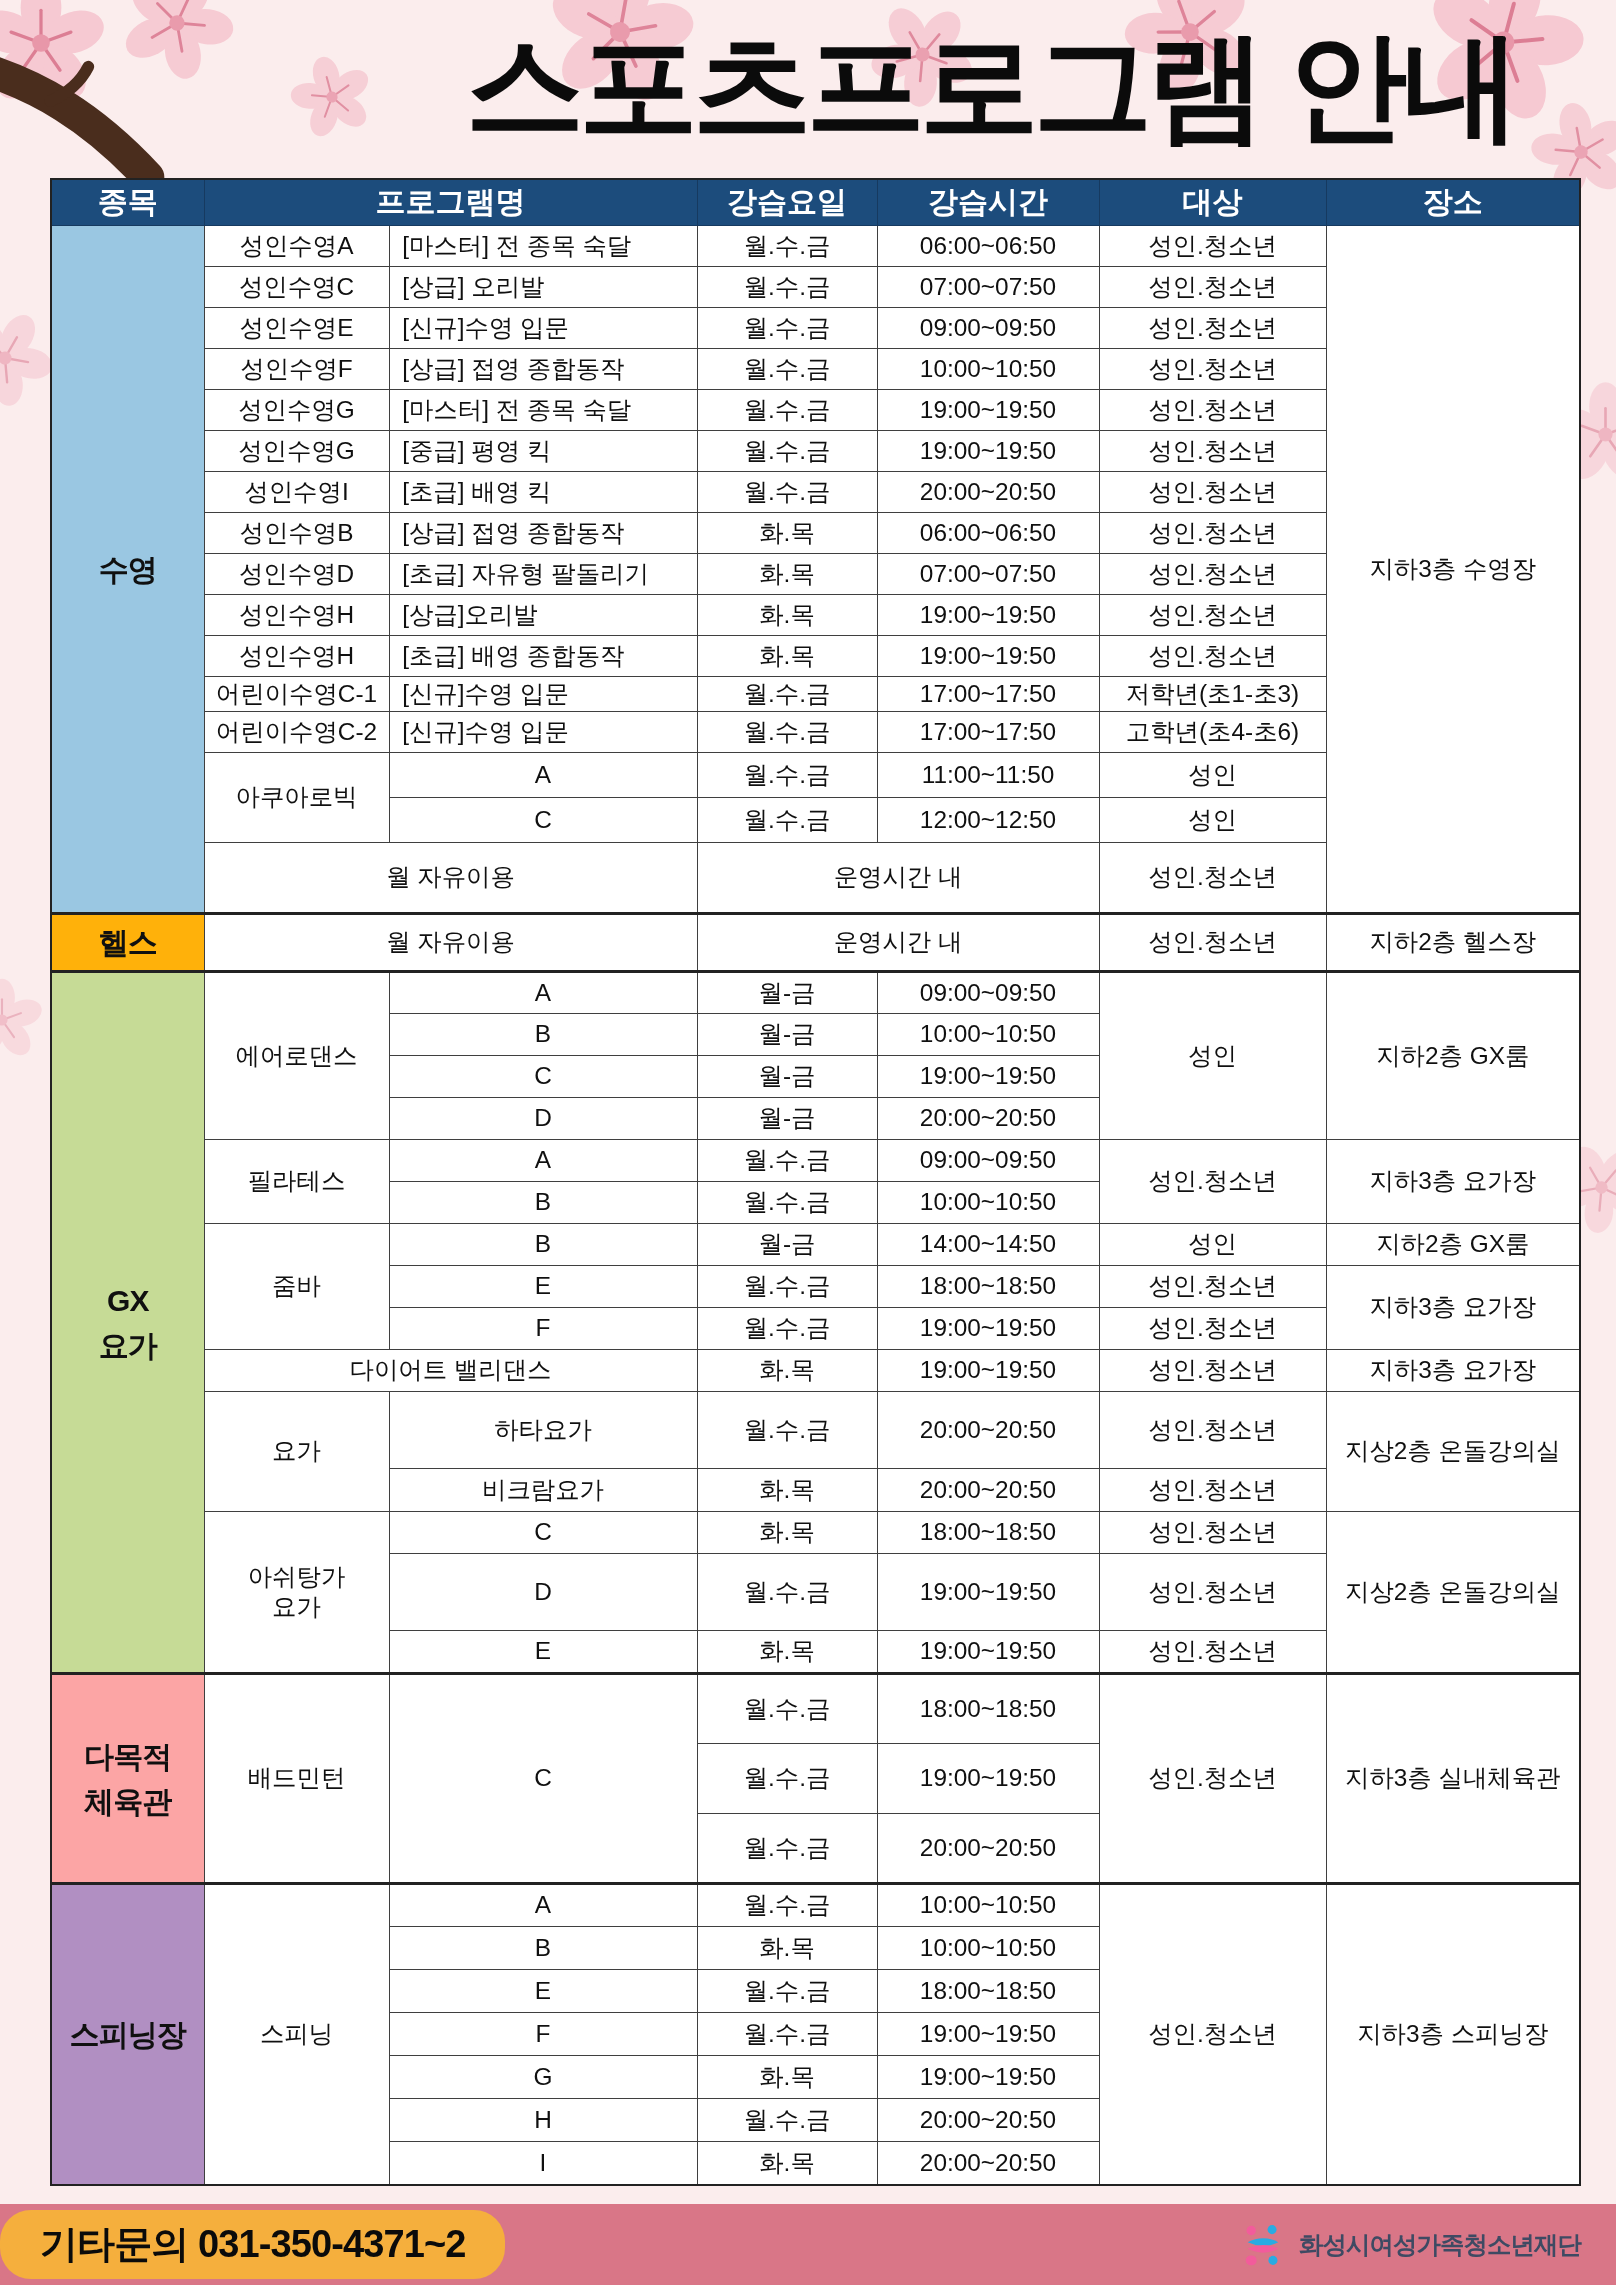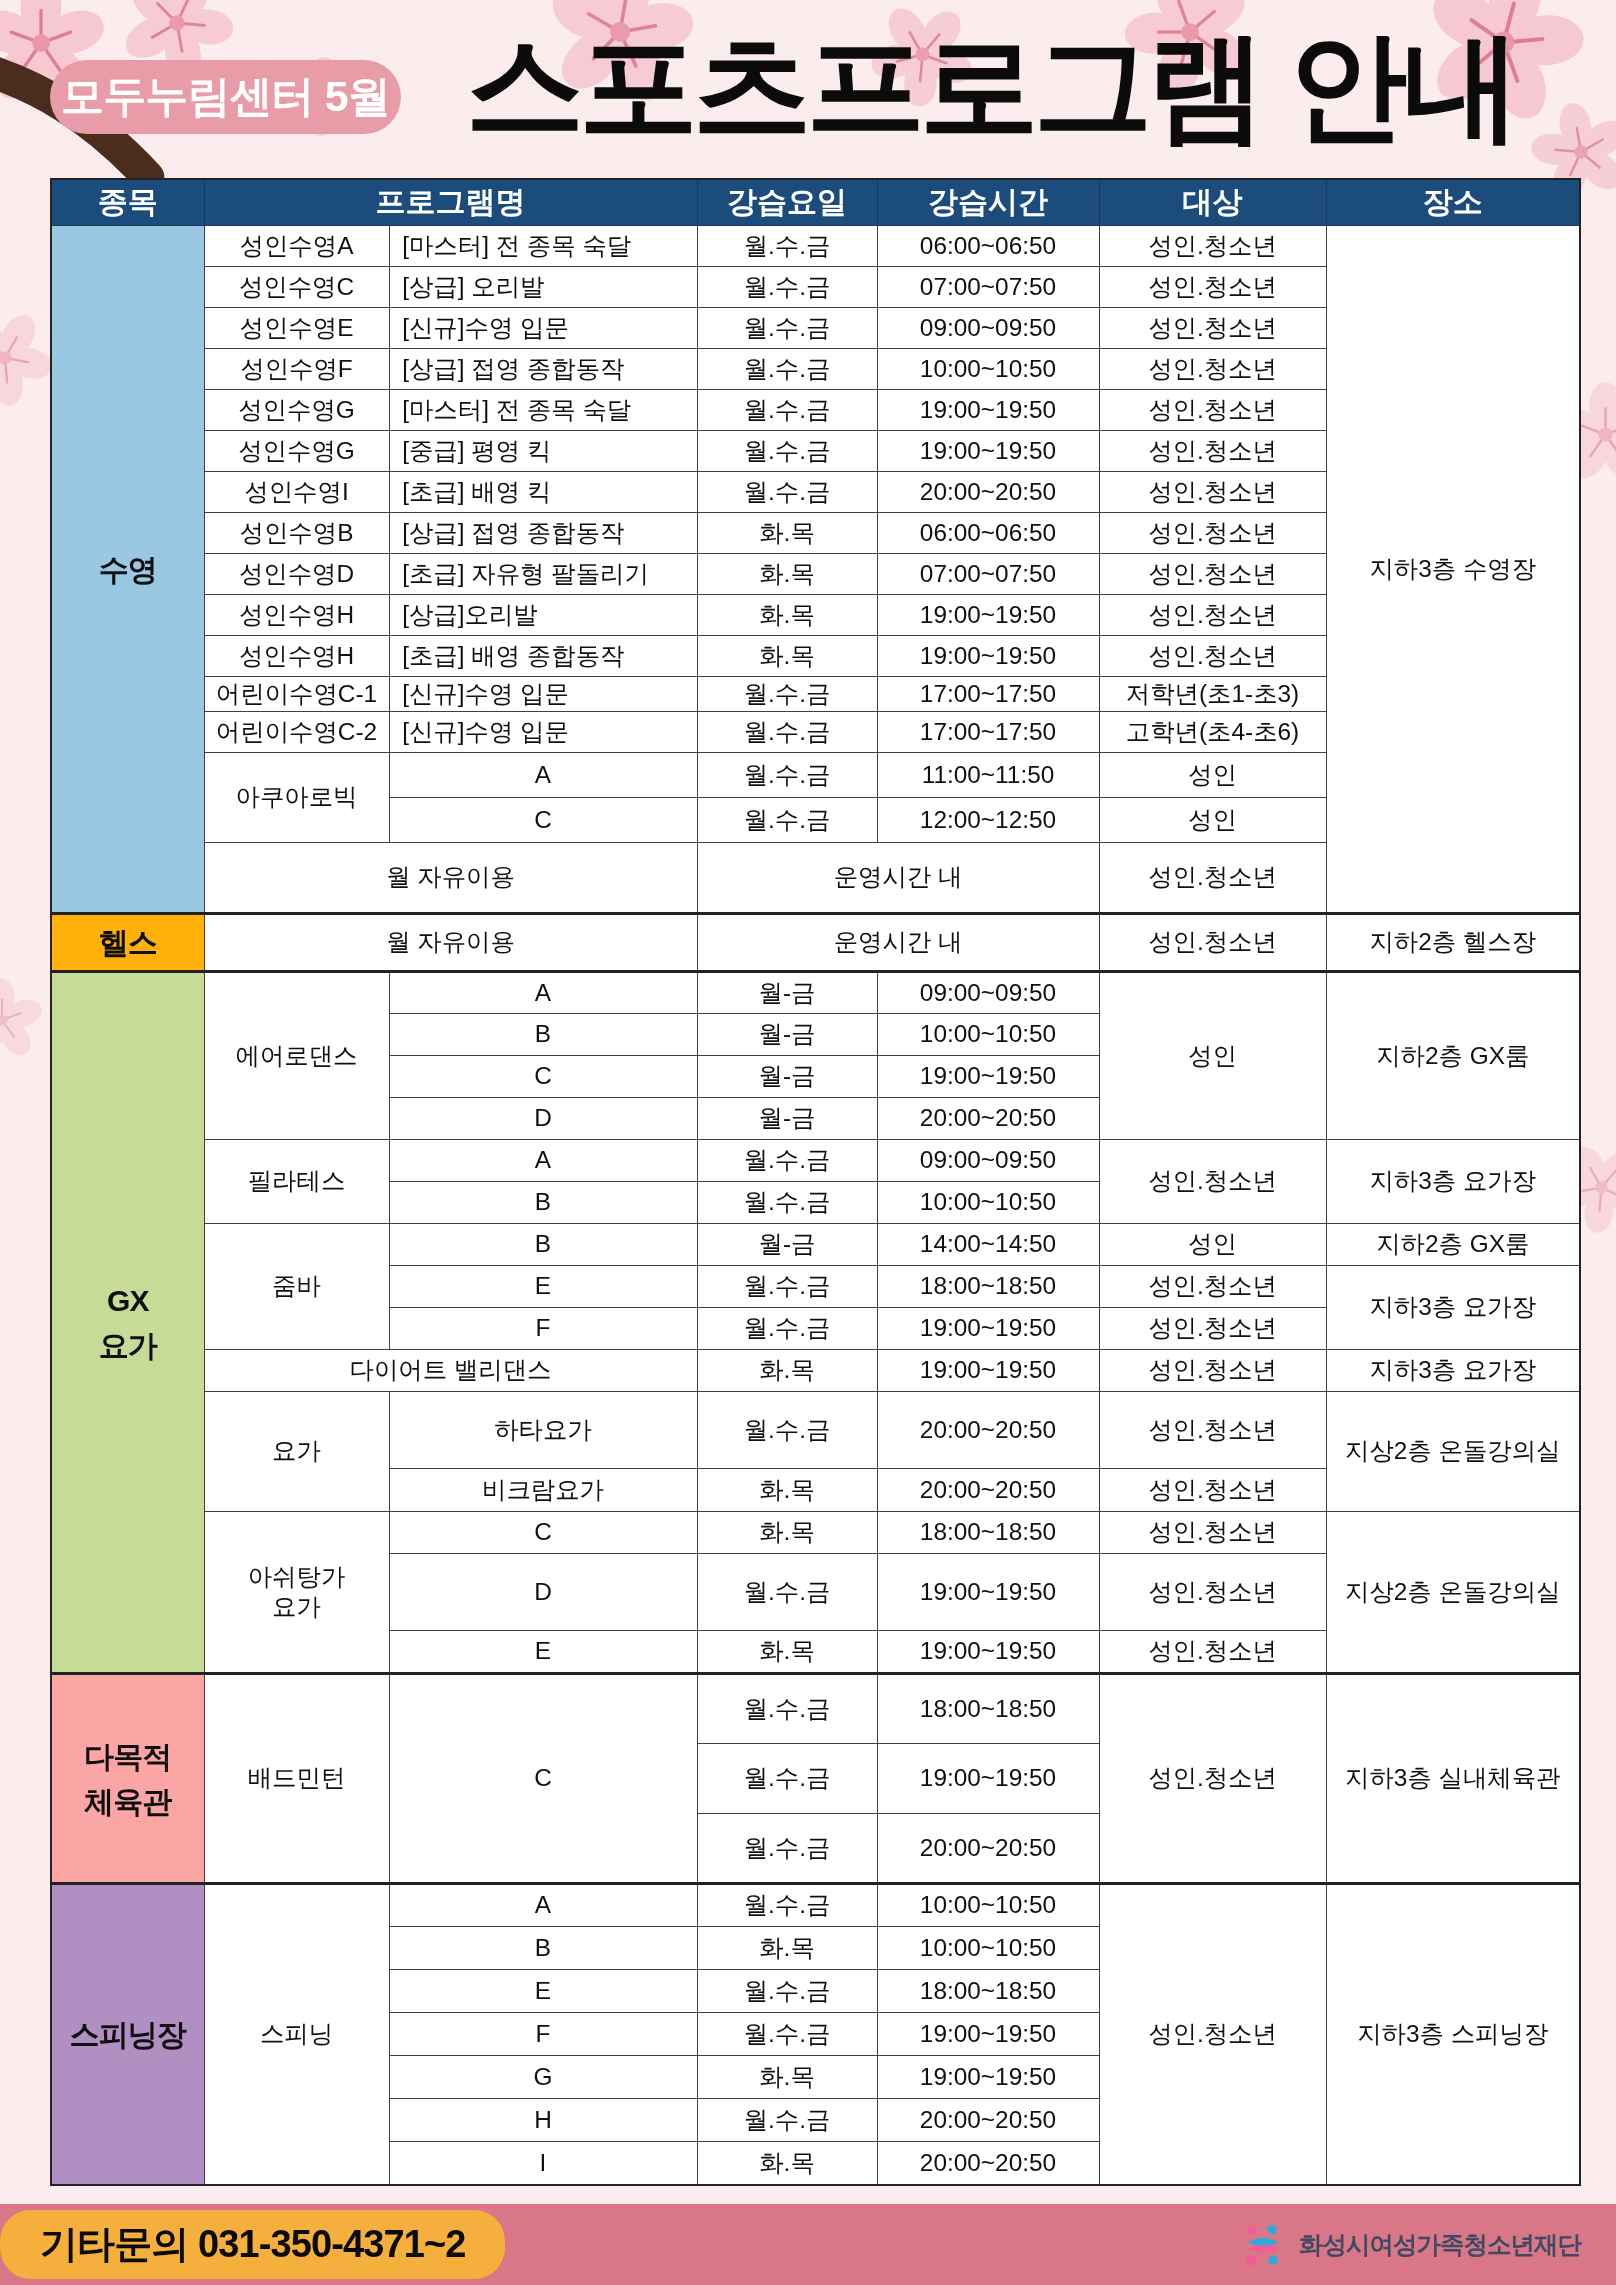--- a/index.html
+++ b/index.html
@@ -103,21 +103,20 @@
     </svg>
   <svg class="flower" viewBox="0 0 100 100" style="left:1554px;top:1140px;width:95px;height:95px;opacity:.55;transform:rotate(-30deg);">
       <use href="#bloom"></use>
     </svg>
 
   <svg class="branch" viewBox="0 0 210 170">
     <path d="M-12 46 C 55 66, 115 100, 178 168" stroke="#4A2D1D" stroke-width="36" fill="none" stroke-linecap="round"></path>
     <path d="M70 84 C 92 74, 104 62, 112 46" stroke="#4A2D1D" stroke-width="13" fill="none" stroke-linecap="round"></path>
   </svg>
 
-  <div class="badge" style="background: rgb(231, 156, 168);">모두누림센터 5월</div>
   <div class="title" style="color:#0B0B0B;">스포츠프로그램 안내</div>
 
   <div class="tbl-wrap">
     <table class="program">
       <colgroup>
           <col style="width: 153px;">
           <col style="width: 185px;">
           <col style="width: 308px;">
           <col style="width: 180px;">
           <col style="width: 222px;">

